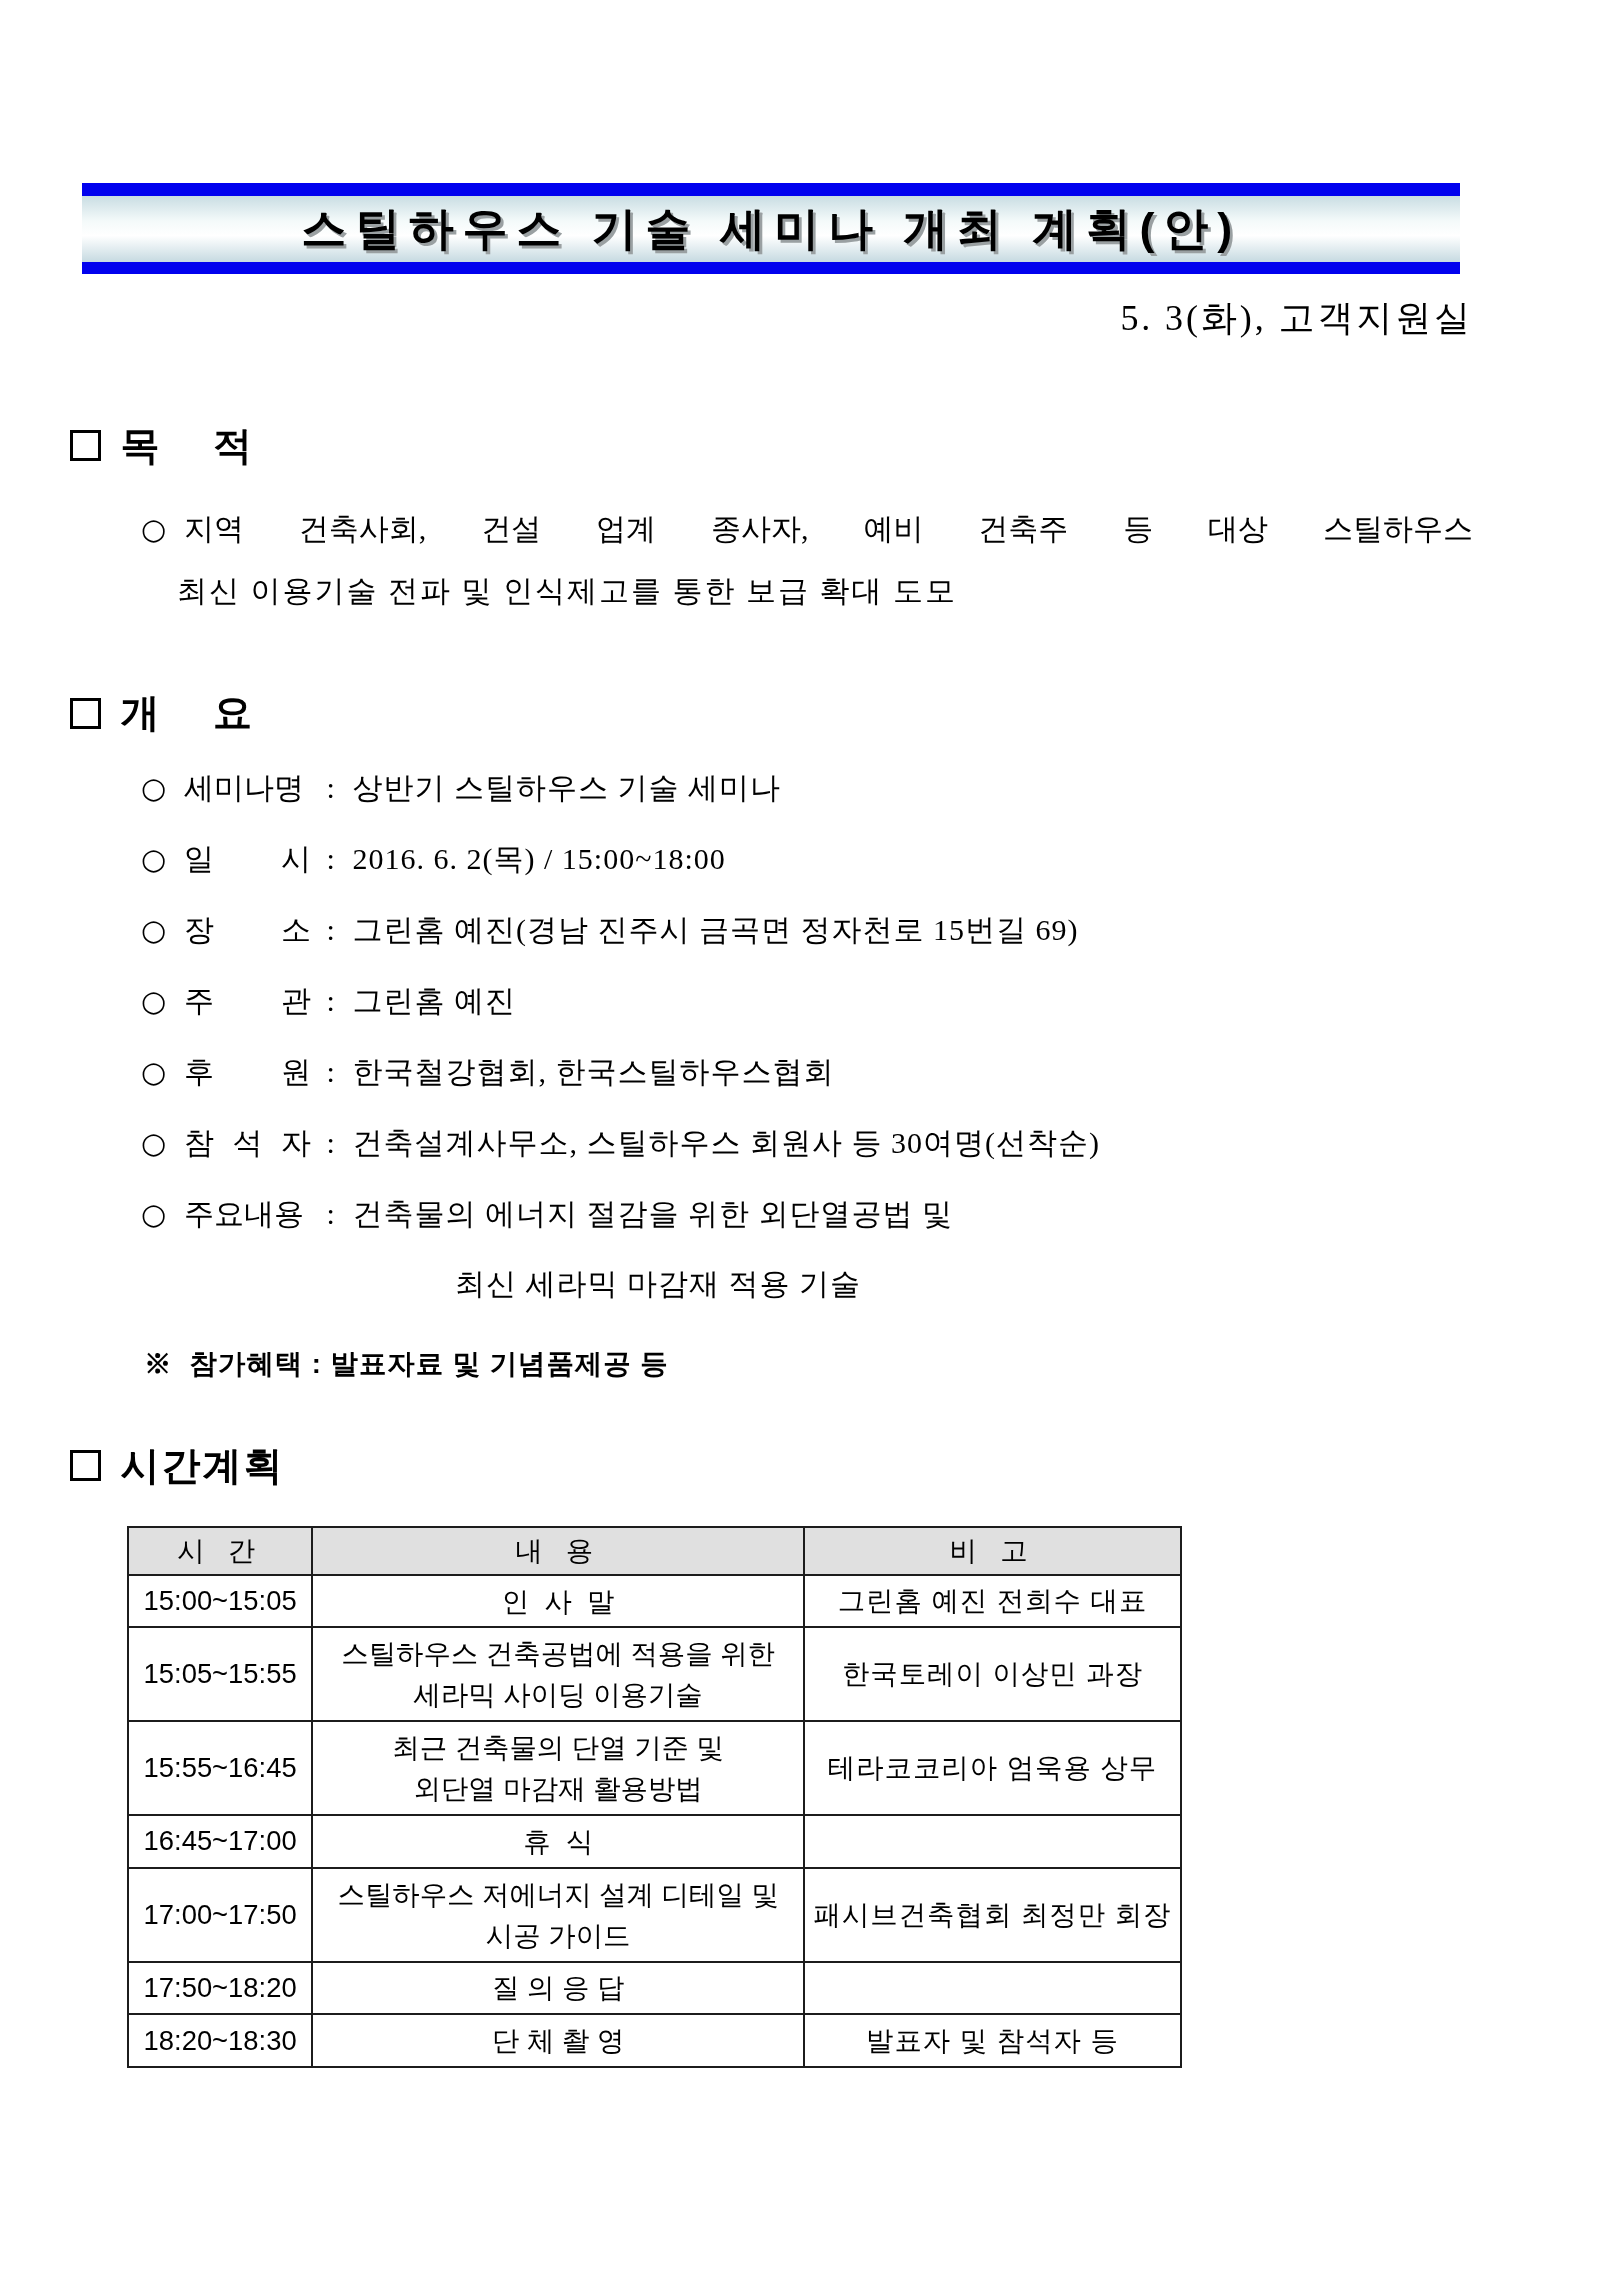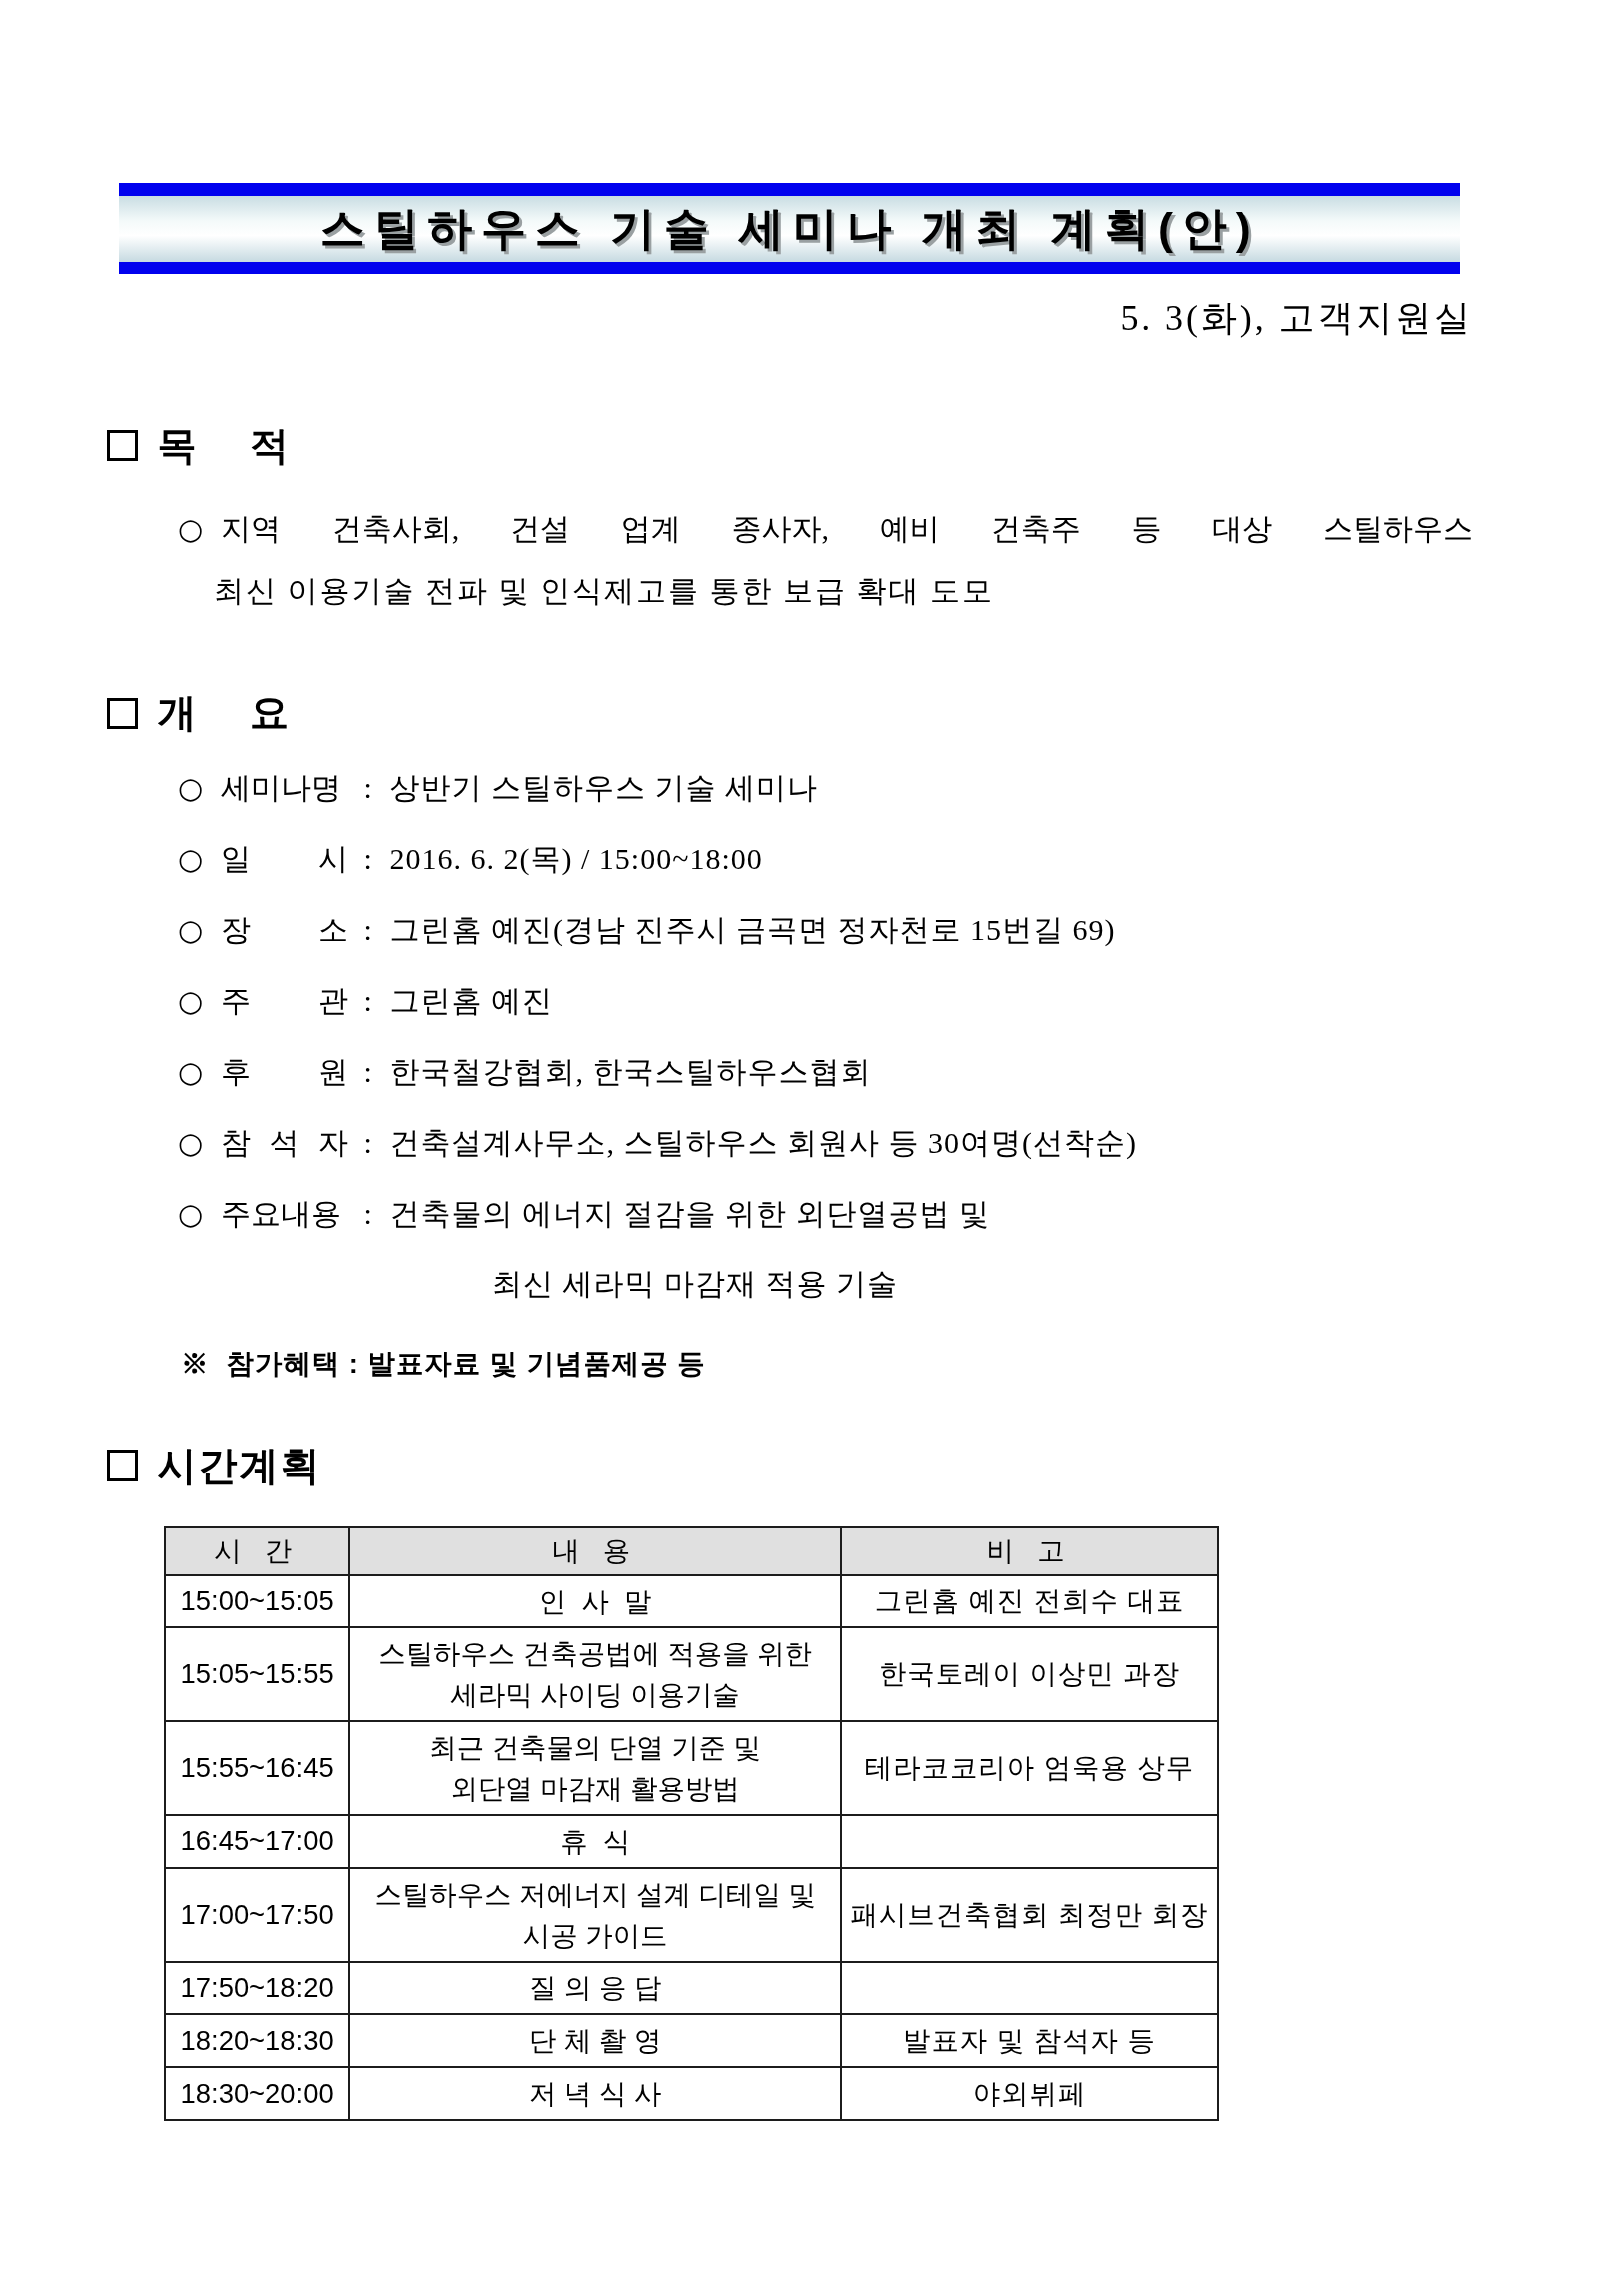--- a/index.html
+++ b/index.html
@@ -5,21 +5,21 @@
   * { margin:0; padding:0; box-sizing:border-box; }
   html,body { background:#ffffff; }
   body {
     width:1620px; height:2291px;
     font-family:"Liberation Serif", serif;
     color:#000;
     overflow:hidden;
   }
   .page {
     width:1620px; height:2291px;
-    padding:183px 147px 0 107px;
+    padding:183px 147px 0 70px;
     position:relative;
   }
 
   
   .banner { margin:0 12.7px 0 11.8px; }
   .banner .bar { height:12.7px; background:#0101ee; }
   .banner .mid {
     height:66px;
     background:linear-gradient(180deg,#c9dde3 0%,#f4fafa 38%,#ffffff 60%,#c6dae1 100%);
     display:flex; align-items:center; justify-content:center;
@@ -237,23 +237,18 @@
       <tr>
         <td class="cell-time">17:50~18:20</td>
         <td class="cell-content">질 의 응 답</td>
         <td class="cell-remark"></td>
       </tr>
       <tr>
         <td class="cell-time">18:20~18:30</td>
         <td class="cell-content">단 체 촬 영</td>
         <td class="cell-remark">발표자 및 참석자 등</td>
       </tr>
-      <tr>
-        <td class="cell-time">18:30~20:00</td>
-        <td class="cell-content">저 녁 식 사</td>
-        <td class="cell-remark">야외뷔페</td>
-      </tr>
     </tbody>
   </table>
 
 
 </div>
 
 
 </body></html>

